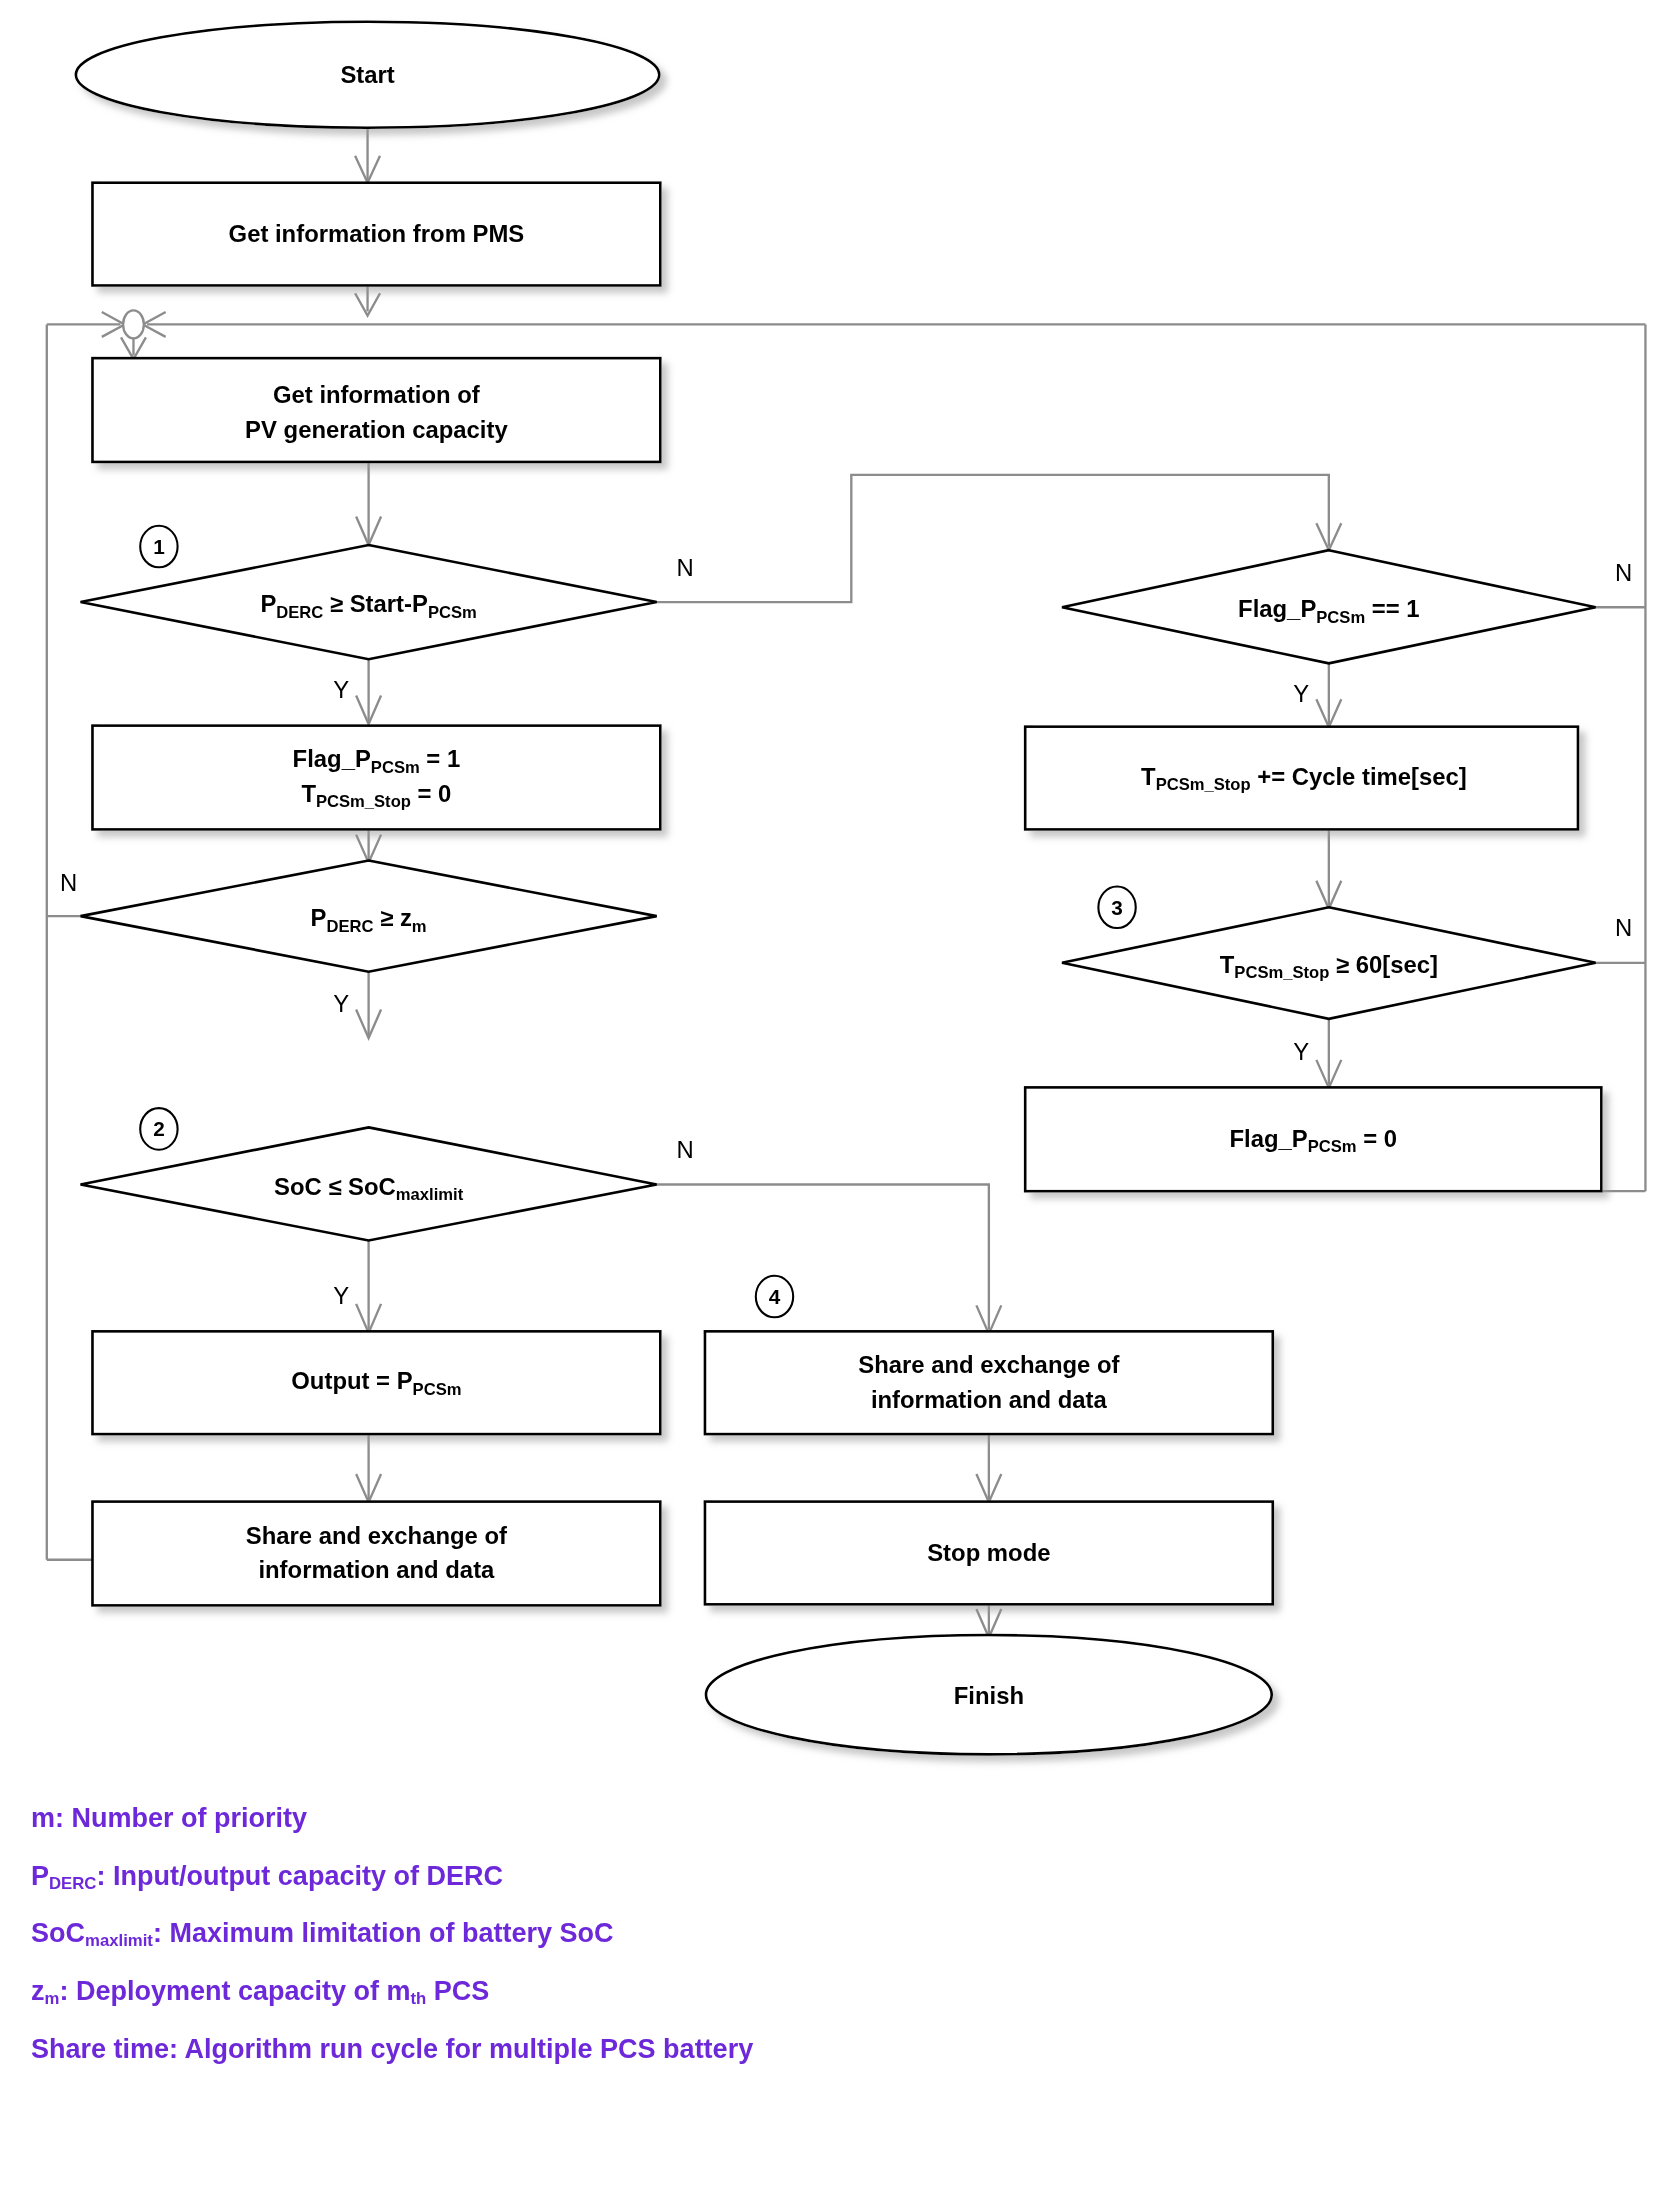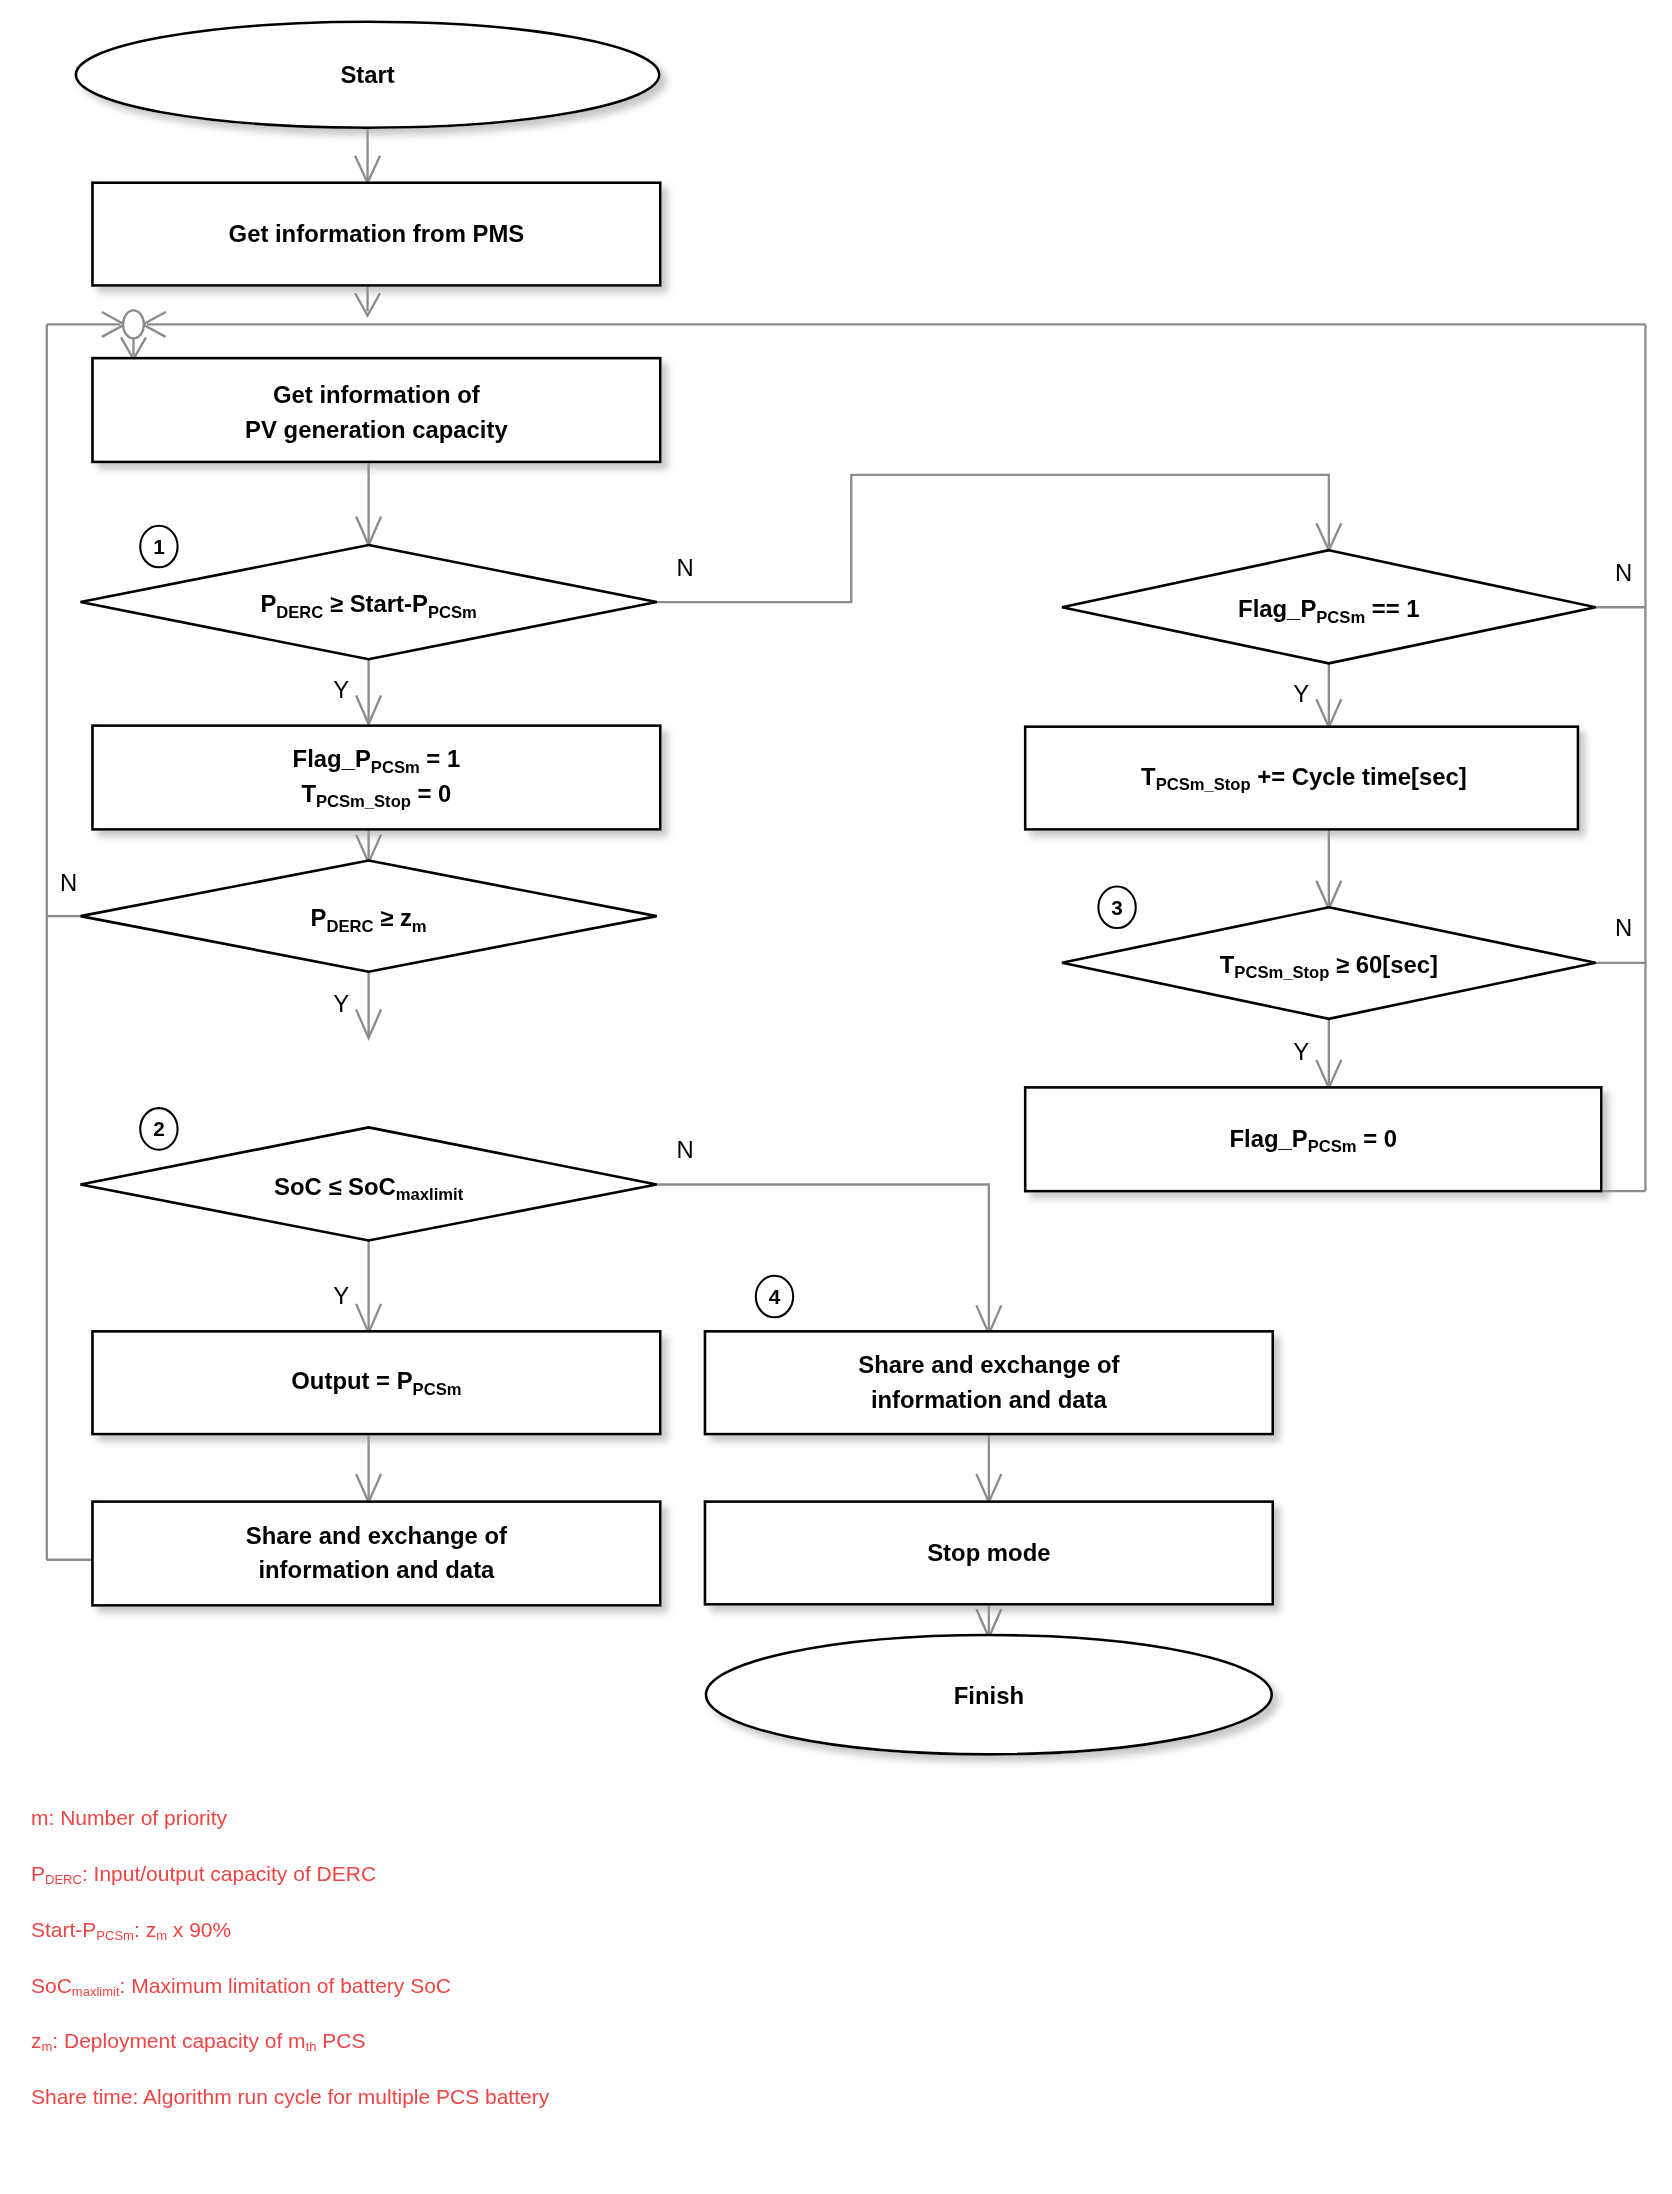--- a/index.html
+++ b/index.html
@@ -79,25 +79,26 @@
     dominant-baseline: middle;
   }
   .legend-block {
     position: absolute;
     left: 31px;
     top: 1793px;
     width: 1609px;
   }
   .legend-line {
     font-family: "Liberation Sans", sans-serif;
-    font-size: 21px;
+    font-size: 27px;
     line-height: 50px;
-    color: #ef4444;
+    color: #6d28d9;
     white-space: nowrap;
     letter-spacing: 0px;
+    font-weight: bold;
   }
   .legend-line sub {
     font-size: 0.62em;
     vertical-align: -0.22em;
     letter-spacing: 0px;
   }
 </style>
 </head>
 <body>
 
@@ -320,23 +321,20 @@
   </svg>
 
   <div class="legend-block">
     <div class="legend-line">
       <span>m</span><sub></sub><span>: Number of priority</span>
     </div>
     <div class="legend-line">
       <span>P</span><sub>DERC</sub><span>: Input/output capacity of DERC</span>
     </div>
     <div class="legend-line">
-      <span>Start-P</span><sub>PCSm</sub><span>: z<sub>m</sub> x 90%</span>
-    </div>
-    <div class="legend-line">
       <span>SoC</span><sub>maxlimit</sub><span>: Maximum limitation of battery SoC</span>
     </div>
     <div class="legend-line">
       <span>z</span><sub>m</sub><span>: Deployment capacity of m<sub>th</sub> PCS</span>
     </div>
     <div class="legend-line">
       <span>Share time</span><sub></sub><span>: Algorithm run cycle for multiple PCS battery</span>
     </div>
     <div class="legend-line">
       

